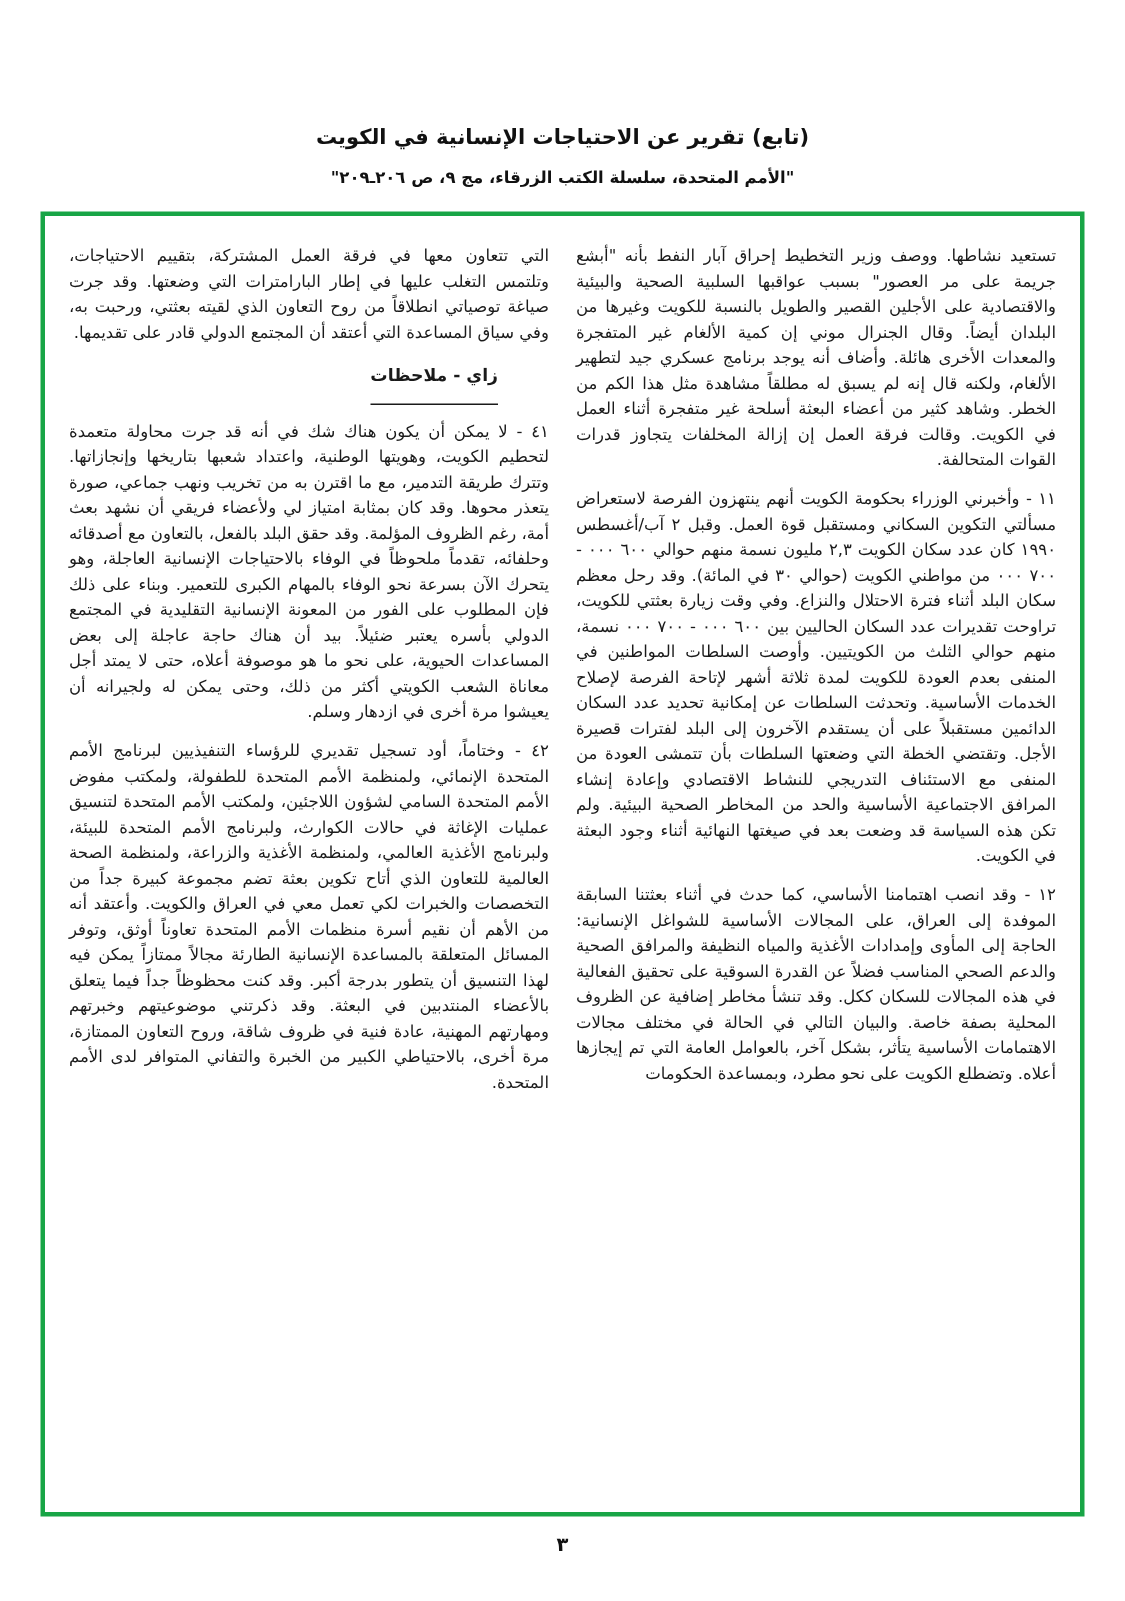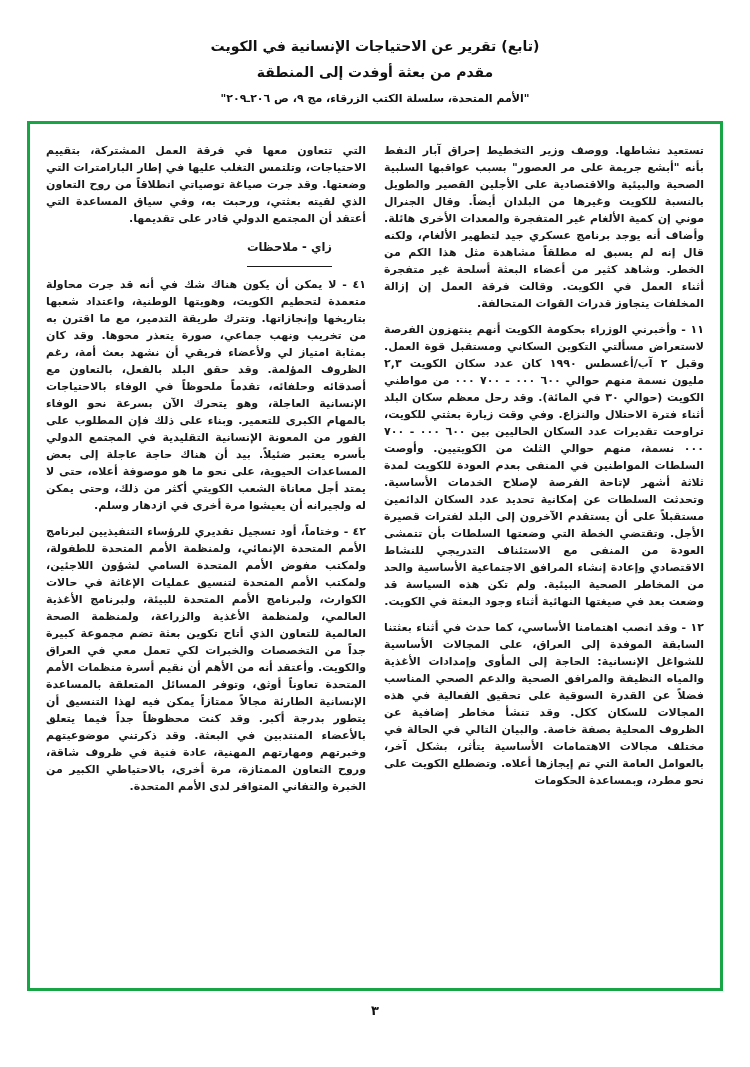--- a/index.html
+++ b/index.html
@@ -14,20 +14,21 @@
     margin: 0 auto;
     background: #ffffff;
     overflow: hidden;
     direction: rtl;
     font-family: "DejaVu Sans", sans-serif;
     color: #1a1a1a;
   }
   .header {
     padding-top: 34px;
     text-align: center;
+    margin-top: 46px;
   }
   .header .h-line {
     font-size: 14px;
     font-weight: bold;
     line-height: 1.85;
     color: #111;
   }
   .header .h-source {
     font-size: 11px;
     font-weight: bold;
@@ -51,21 +52,20 @@
   .col {
     flex: 1 1 0;
     min-width: 0;
   }
   .col p {
     margin: 0 0 9px 0;
     font-size: 11px;
     line-height: 17px;
     text-align: justify;
     text-justify: inter-word;
-    font-weight: bold;
   }
   .section-heading-wrap {
     margin: 4px 34px 9px 0;
   }
   .section-heading {
     display: inline-block;
     font-size: 11.5px;
     font-weight: bold;
     border-bottom: 1.5px solid #1a1a1a;
     padding-bottom: 12px;
@@ -78,21 +78,20 @@
     color: #111;
   }
 </style>
 </head>
 <body>
 
 <div class="page">
 
   <div class="header">
     <div class="h-line">(تابع) تقرير عن الاحتياجات الإنسانية في الكويت</div>
-    <div class="h-line">مقدم من بعثة أوفدت إلى المنطقة</div>
     <div class="h-source">"الأمم المتحدة، سلسلة الكتب الزرقاء، مج ٩، ص ٢٠٦ـ٢٠٩"</div>
   </div>
 
   <div class="box" style="border-color: rgb(24, 165, 70);">
     <div class="cols">
 
       <div class="col">
         <p>تستعيد نشاطها. ووصف وزير التخطيط إحراق آبار النفط بأنه "أبشع جريمة على مر العصور" بسبب عواقبها السلبية الصحية والبيئية والاقتصادية على الأجلين القصير والطويل بالنسبة للكويت وغيرها من البلدان أيضاً. وقال الجنرال موني إن كمية الألغام غير المتفجرة والمعدات الأخرى هائلة. وأضاف أنه يوجد برنامج عسكري جيد لتطهير الألغام، ولكنه قال إنه لم يسبق له مطلقاً مشاهدة مثل هذا الكم من الخطر. وشاهد كثير من أعضاء البعثة أسلحة غير متفجرة أثناء العمل في الكويت. وقالت فرقة العمل إن إزالة المخلفات يتجاوز قدرات القوات المتحالفة.</p>
         <p>١١ -  وأخبرني الوزراء بحكومة الكويت أنهم ينتهزون الفرصة لاستعراض مسألتي التكوين السكاني ومستقبل قوة العمل. وقبل ٢ آب/أغسطس ١٩٩٠ كان عدد سكان الكويت ٢,٣ مليون نسمة منهم حوالي ٦٠٠ ٠٠٠ - ٧٠٠ ٠٠٠ من مواطني الكويت (حوالي ٣٠ في المائة). وقد رحل معظم سكان البلد أثناء فترة الاحتلال والنزاع. وفي وقت زيارة بعثتي للكويت، تراوحت تقديرات عدد السكان الحاليين بين ٦٠٠ ٠٠٠ - ٧٠٠ ٠٠٠ نسمة، منهم حوالي الثلث من الكويتيين. وأوصت السلطات المواطنين في المنفى بعدم العودة للكويت لمدة ثلاثة أشهر لإتاحة الفرصة لإصلاح الخدمات الأساسية. وتحدثت السلطات عن إمكانية تحديد عدد السكان الدائمين مستقبلاً على أن يستقدم الآخرون إلى البلد لفترات قصيرة الأجل. وتقتضي الخطة التي وضعتها السلطات بأن تتمشى العودة من المنفى مع الاستئناف التدريجي للنشاط الاقتصادي وإعادة إنشاء المرافق الاجتماعية الأساسية والحد من المخاطر الصحية البيئية. ولم تكن هذه السياسة قد وضعت بعد في صيغتها النهائية أثناء وجود البعثة في الكويت.</p>
         <p>١٢ -  وقد انصب اهتمامنا الأساسي، كما حدث في أثناء بعثتنا السابقة الموفدة إلى العراق، على المجالات الأساسية للشواغل الإنسانية: الحاجة إلى المأوى وإمدادات الأغذية والمياه النظيفة والمرافق الصحية والدعم الصحي المناسب فضلاً عن القدرة السوقية على تحقيق الفعالية في هذه المجالات للسكان ككل. وقد تنشأ مخاطر إضافية عن الظروف المحلية بصفة خاصة. والبيان التالي في الحالة في مختلف مجالات الاهتمامات الأساسية يتأثر، بشكل آخر، بالعوامل العامة التي تم إيجازها أعلاه. وتضطلع الكويت على نحو مطرد، وبمساعدة الحكومات</p>

